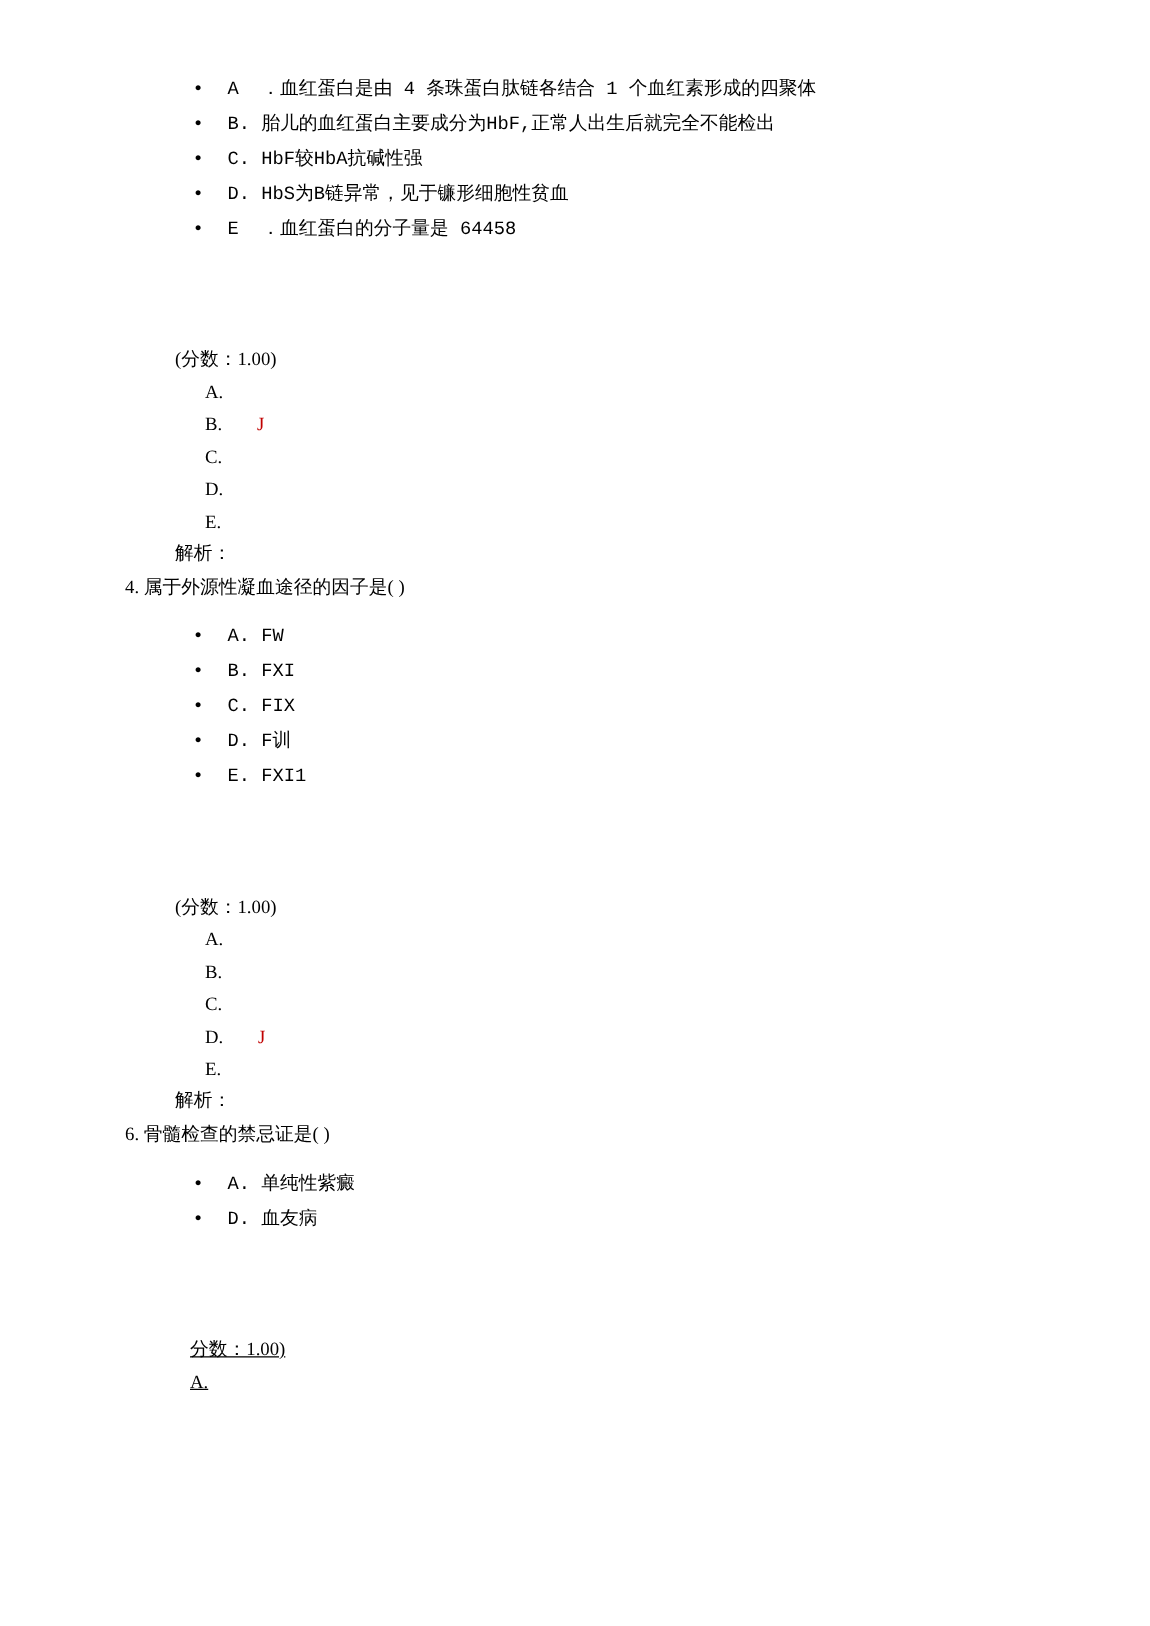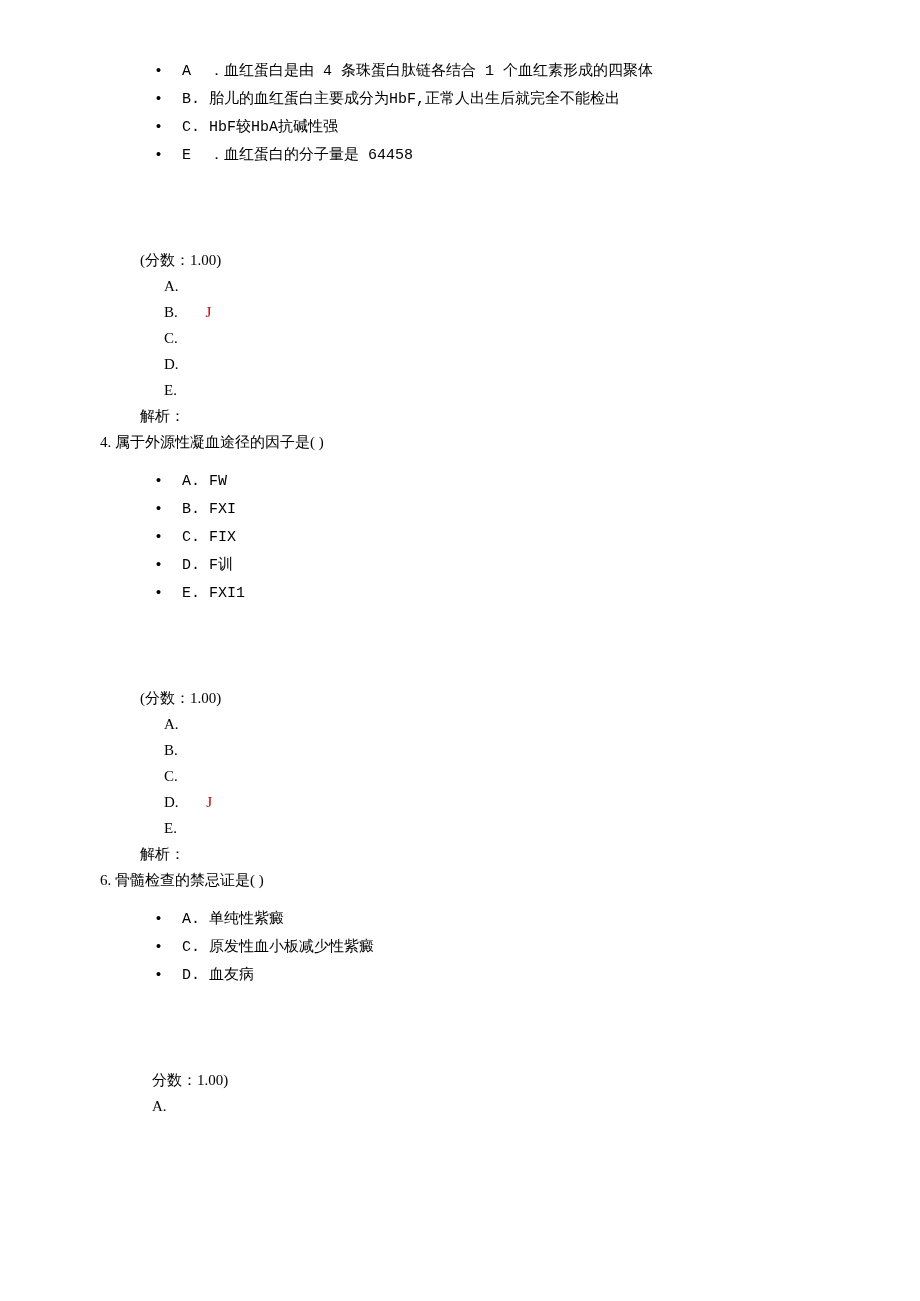--- a/index.html
+++ b/index.html
@@ -21,41 +21,45 @@
     .option-item::before {
       content: "•";
       position: absolute;
       left: 0;
       top: 0;
     }
     .answer-block { margin-top: 80px; margin-left: 40px; }
     .score-line { margin-bottom: 2px; }
     .choice-line { padding-left: 24px; margin-bottom: 2px; }
     .check { color: #c00000; font-family: "SimSun", serif; padding-left: 24px; }
-    .analysis { margin-bottom: 2px; }
+    .analysis { margin-bottom: 2px; font-family: Liberation Mono, monospace; }
     .question { margin-bottom: 16px; }
     .option-label { display: inline-block; min-width: 18px; }
     .option-text { }
-    .bottom-indent { padding-left: 12px; }
+    .bottom-indent { padding-left: 12px; text-decoration: underline; }
   </style>
 </head>
 <body>
 
 <div class="options">
   <div class="option-item">
     <span class="option-label">A</span>
     <span class="option-text">．血红蛋白是由 4 条珠蛋白肽链各结合 1 个血红素形成的四聚体</span>
   </div>
   <div class="option-item">
     <span class="option-label">B.</span>
     <span class="option-text">胎儿的血红蛋白主要成分为HbF,正常人出生后就完全不能检出</span>
   </div>
   <div class="option-item">
     <span class="option-label">C.</span>
     <span class="option-text">HbF较HbA抗碱性强</span>
+  </div>
+  <div class="option-item">
+    <span class="option-label">D.</span>
+    <span class="option-text">HbS为B链异常，见于镰形细胞性贫血</span>
   </div>
   <div class="option-item">
     <span class="option-label">E</span>
     <span class="option-text">．血红蛋白的分子量是 64458</span>
   </div>
 </div>
 
 <div class="answer-block">
   <div class="score-line">(分数：1.00)</div>
   <div class="choice-line">A.</div>
@@ -108,24 +112,20 @@
 </div>
 
 <div class="question">6. 骨髓检查的禁忌证是( )</div>
 
 <div class="options">
   <div class="option-item">
     <span class="option-label">A.</span>
     <span class="option-text">单纯性紫癜</span>
   </div>
   <div class="option-item">
-    <span class="option-label">C.</span>
-    <span class="option-text">原发性血小板减少性紫癜</span>
-  </div>
-  <div class="option-item">
     <span class="option-label">D.</span>
     <span class="option-text">血友病</span>
   </div>
 </div>
 
 <div class="answer-block bottom-indent">
   <div class="score-line">分数：1.00)</div>
   <div>A.</div>
 </div>
 

